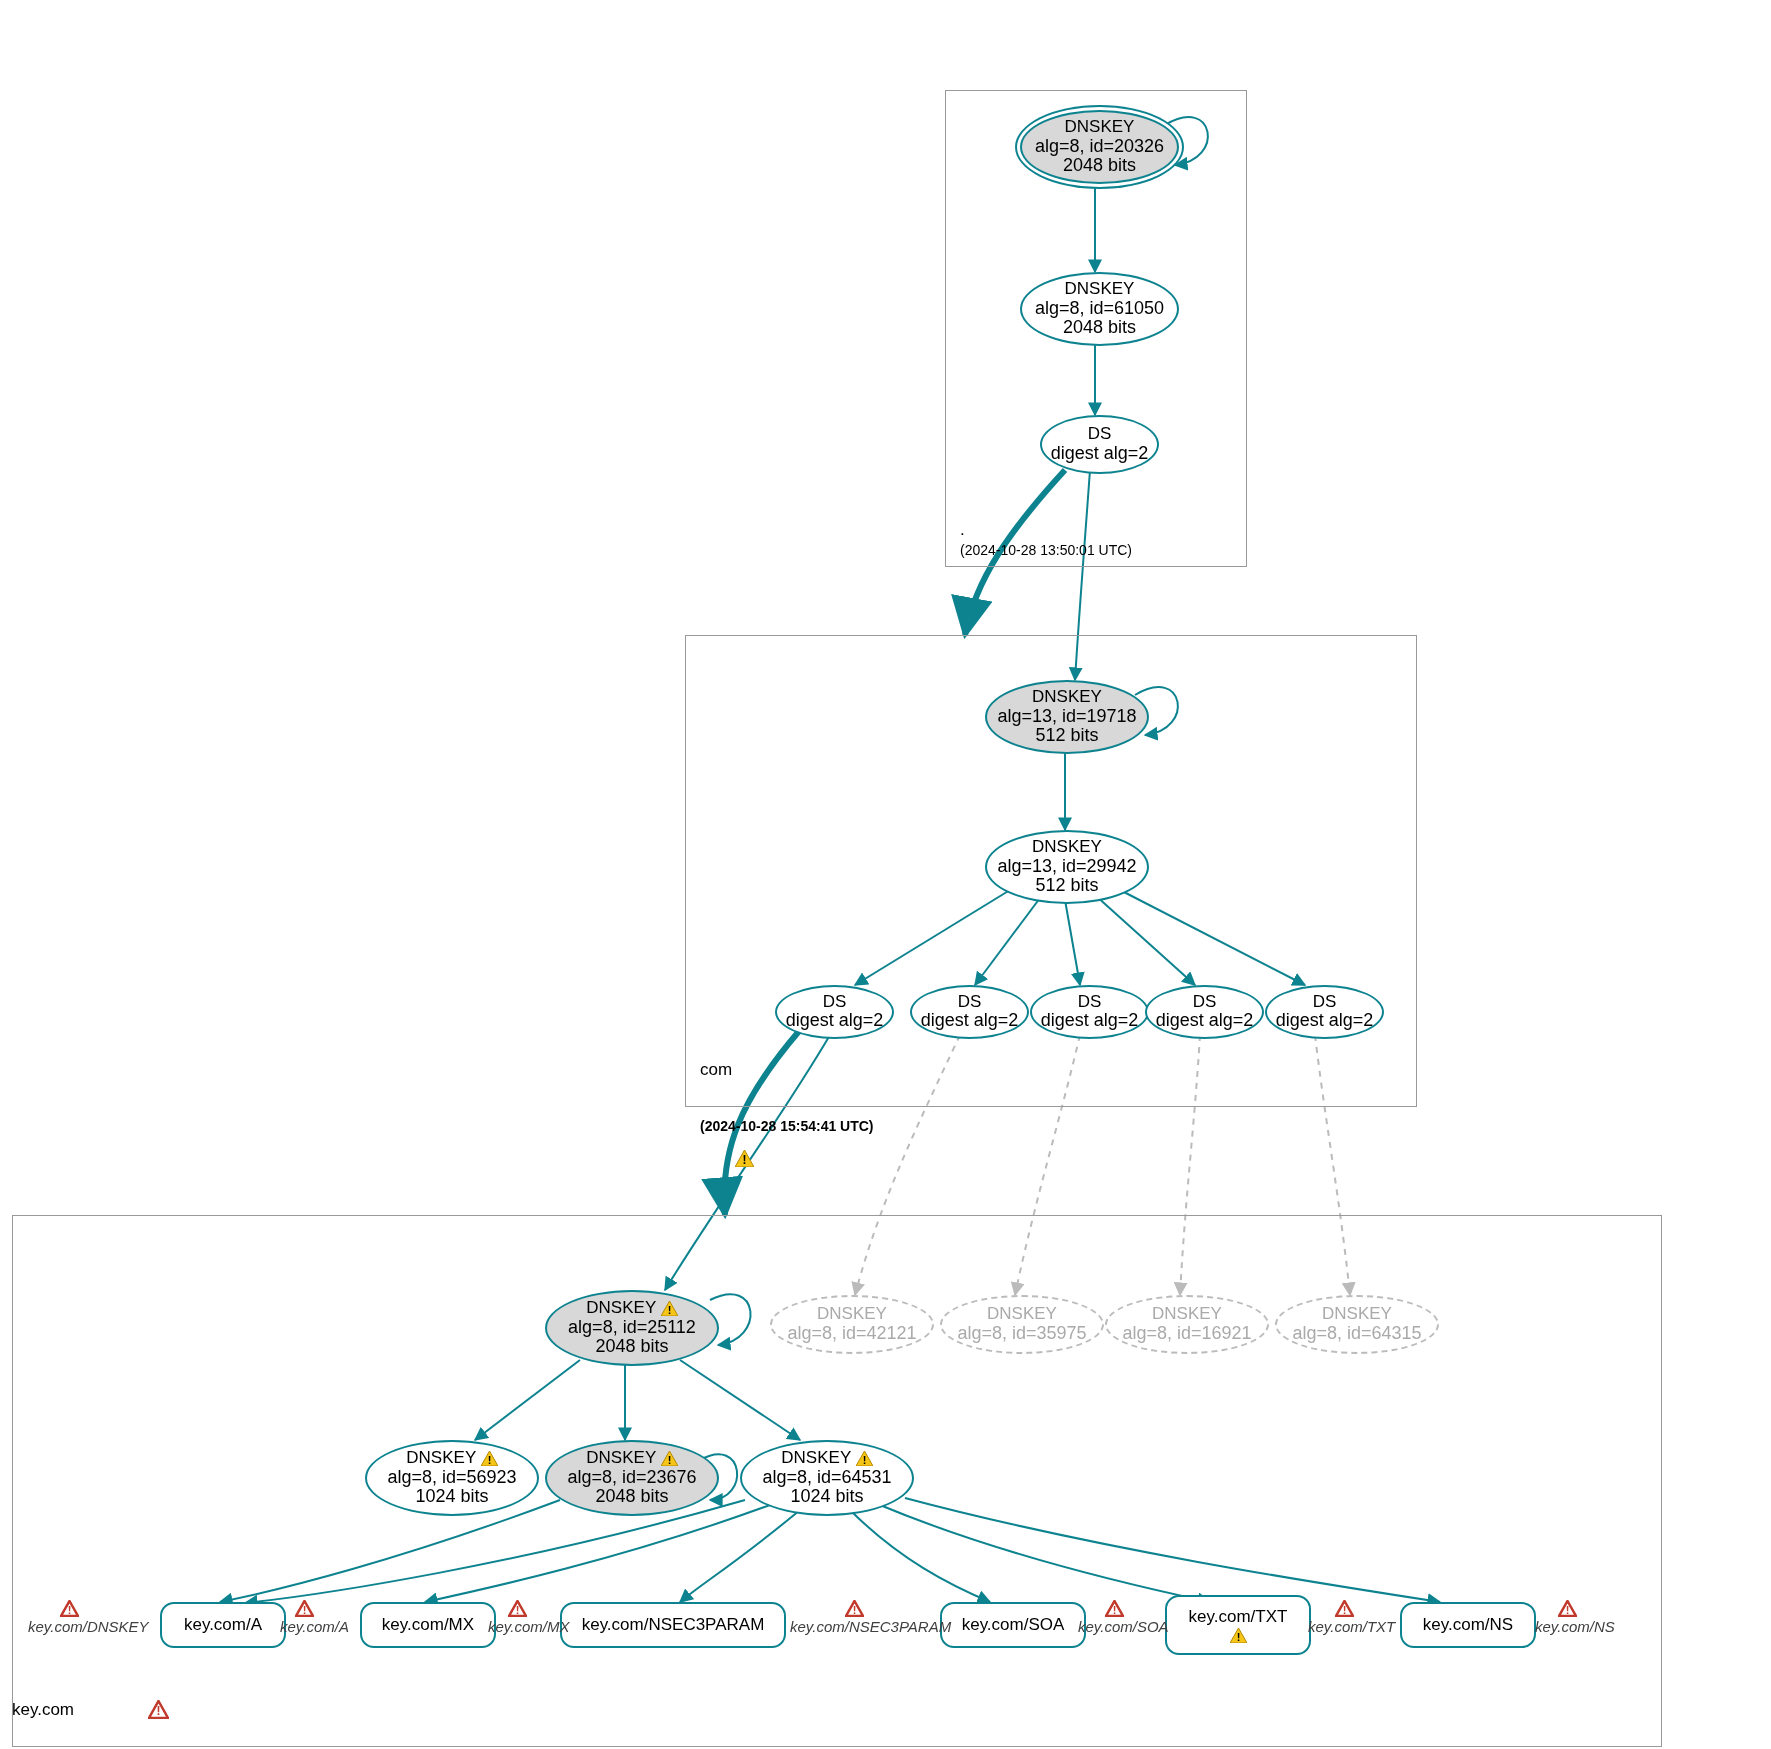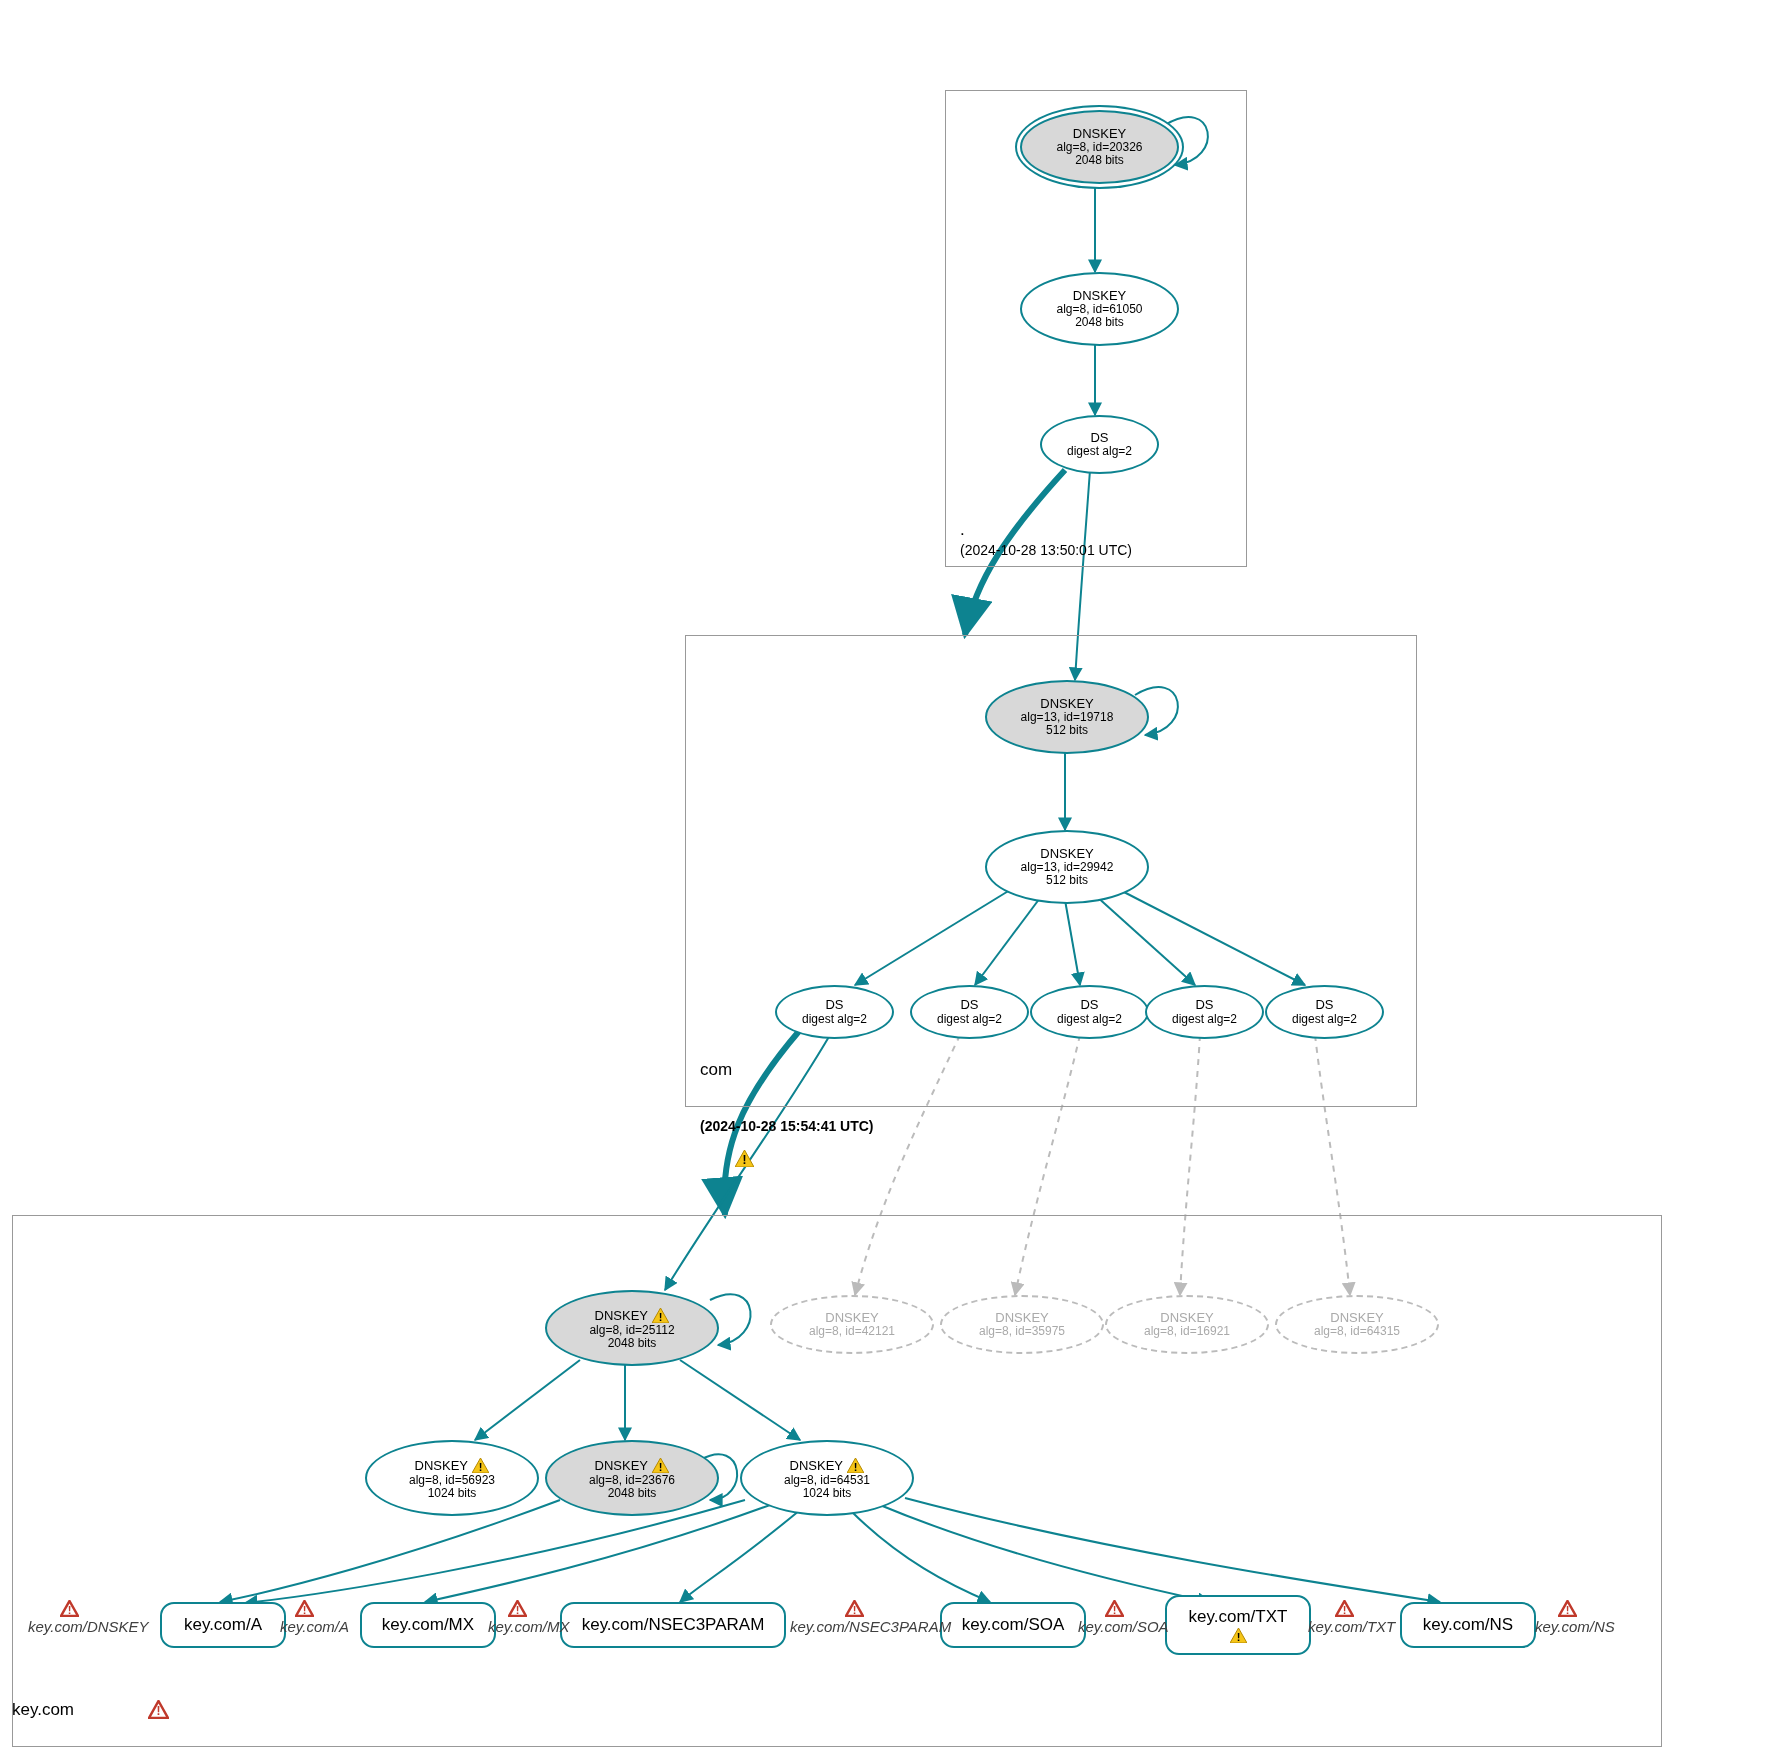--- a/index.html
+++ b/index.html
@@ -44,22 +44,22 @@
     background: #d8d8d8;
   }
   .ellipse-double {
     box-shadow: 0 0 0 3px #fff, 0 0 0 5px #0d8390;
   }
   .ellipse-dashed {
     border: 2px dashed #bbb;
     background: #fff;
     color: #aaa;
   }
-  .node-title { font-size: 13px; font-weight: 400; }
-  .node-sub { font-size: 12px; }
+  .node-title { font-size: 17px; font-weight: 400; }
+  .node-sub { font-size: 18px; }
   .rr-box {
     position: absolute;
     border: 2px solid #0d8390;
     background: #fff;
     border-radius: 14px;
     display: flex;
     align-items: center;
     justify-content: center;
     font-size: 17px;
     padding: 0 6px;

